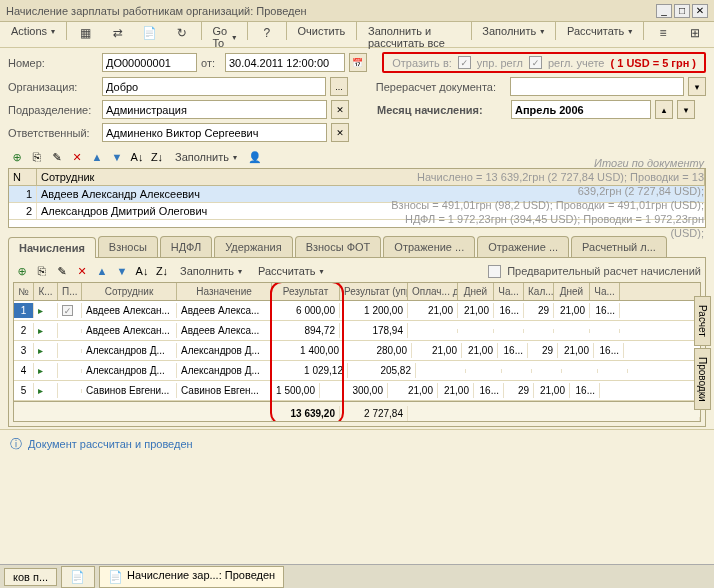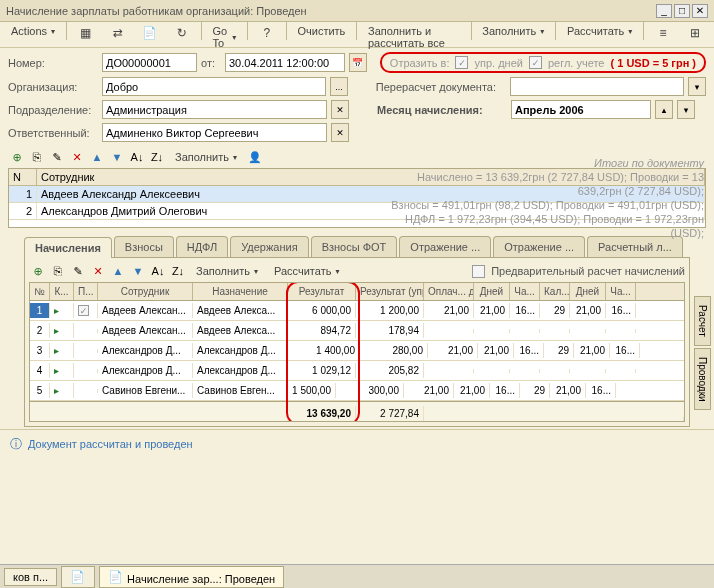--- a/index.html
+++ b/index.html
@@ -10,21 +10,21 @@
 .toolbar { background: #f5f0dc; height: 26px; display: flex; align-items: flex-start; padding: 0 4px; border-bottom: 1px solid #d0c8a0; gap: 2px; }
 .tbutton { padding: 2px 6px; border: 1px solid transparent; cursor: pointer; display: flex; align-items: center; gap: 2px; color: #444; }
 .dropdown::after { content: "▾"; font-size: 8px; margin-left: 2px; }
 .sep { width: 1px; height: 18px; background: #c0b890; margin: 0 2px; }
 .icon { width: 16px; height: 16px; display: inline-flex; align-items: center; justify-content: center; font-size: 12px; }
 .form-area { padding: 4px 8px; }
 .form-row { display: flex; align-items: center; margin-bottom: 4px; gap: 4px; }
 .label { color: #555; min-width: 90px; }
 .input { background: #fff; border: 1px solid #b0a880; height: 19px; padding: 0 3px; display: flex; align-items: center; }
 .input-btn { width: 18px; height: 19px; border: 1px solid #b0a880; background: #f0e8d0; display: flex; align-items: center; justify-content: center; cursor: pointer; font-size: 9px; }
-.red-oval { border: 2px solid #d00; border-radius: 10px; padding: 2px 8px; display: flex; align-items: center; gap: 6px; }
+.red-oval { border: 2px solid #d00; border-radius: 2px; padding: 2px 8px; display: flex; align-items: center; gap: 6px; }
 .checkbox { width: 13px; height: 13px; border: 1px solid #999; background: #f5f5f5; display: inline-flex; align-items: center; justify-content: center; color: #888; font-size: 9px; }
 .subtoolbar { display: flex; align-items: center; gap: 2px; padding: 2px 0; }
 .mini-icon { width: 18px; height: 18px; border: 1px solid transparent; display: flex; align-items: center; justify-content: center; cursor: pointer; font-size: 11px; }
 .emp-table { border: 1px solid #b0a880; background: #fff; height: 60px; display: flex; flex-direction: column; }
 .emp-header { display: flex; background: #f0e8d0; border-bottom: 1px solid #c0b890; }
 .emp-header div { padding: 2px 4px; border-right: 1px solid #c0b890; }
 .emp-row { display: flex; border-bottom: 1px solid #e0d8b8; }
 .emp-row div { padding: 2px 4px; border-right: 1px solid #e8e0c8; }
 .emp-row.sel { background: #d8e8f8; }
 .totals-box { position: absolute; right: 10px; top: 156px; width: 320px; color: #999; font-size: 10px; line-height: 14px; text-align: right; }
@@ -38,21 +38,21 @@
 .grid-header { display: flex; background: #f0e8d0; border-bottom: 1px solid #b0a880; }
 .gh { padding: 3px 4px; border-right: 1px solid #c0b890; text-align: center; color: #555; font-size: 10px; overflow: hidden; white-space: nowrap; }
 .grid-body .grow { display: flex; border-bottom: 1px solid #e0d8b8; height: 20px; align-items: center; }
 .gc { padding: 2px 4px; border-right: 1px solid #e8e0c8; overflow: hidden; white-space: nowrap; font-size: 10px; }
 .gc.num { text-align: right; }
 .grow.sel .gc:first-child { background: #3874b8; color: #fff; }
 .red-highlight { position: absolute; border: 2px solid #d00; border-radius: 12px; pointer-events: none; }
 .totals-row { display: flex; background: #f8f4e4; border-top: 1px solid #b0a880; height: 20px; align-items: flex-end; }
 .footer-info { padding: 6px 8px; color: #3874b8; display: flex; align-items: center; gap: 4px; border-top: 1px solid #d0c8a0; margin-top: 2px; }
 .taskbar { position: absolute; bottom: 0; left: 0; right: 0; height: 24px; background: #e0dcc8; border-top: 1px solid #aaa; display: flex; align-items: center; padding: 0 4px; gap: 4px; }
-.taskbtn { padding: 2px 8px; border: 1px solid #b0a880; background: #f5f0dc; cursor: pointer; font-size: 10px; display: flex; align-items: flex-end; gap: 3px; }
+.taskbtn { padding: 2px 8px; border: 1px solid #b0a880; background: #f5f0dc; cursor: pointer; font-size: 10px; display: flex; align-items: flex-start; gap: 3px; }
 .taskbtn.active { background: #fff8e0; }
 .side-tabs { position: absolute; right: 0; top: 296px; width: 20px; }
 .side-tab { writing-mode: vertical-rl; padding: 8px 2px; border: 1px solid #b0a880; background: #e8e0c4; margin-bottom: 2px; font-size: 10px; cursor: pointer; }
 .arrow-icon { color: #2a7a2a; font-size: 10px; }
 </style>
 </head>
 <body>
 
 <div class="titlebar">
   <span>Начисление зарплаты работникам организаций: Проведен</span>
@@ -103,21 +103,21 @@
   <div class="form-row">
     <div class="label">Номер:</div>
     <div class="input" style="width:95px">ДО00000001</div>
     <div class="label" style="min-width:20px">от:</div>
     <div class="input" style="width:120px">30.04.2011 12:00:00</div>
     <div class="input-btn">📅</div>
     <div style="flex:1"></div>
     <div class="red-oval">
       <span style="color:#999">Отразить в:</span>
       <span class="checkbox">✓</span>
-      <span style="color:#999">упр. дней</span>
+      <span style="color:#999">упр. регл</span>
       <span class="checkbox">✓</span>
       <span style="color:#999">регл. учете</span>
       <span style="color:#c00;font-weight:bold">( 1 USD = 5 грн )</span>
     </div>
   </div>
   <div class="form-row">
     <div class="label">Организация:</div>
     <div class="input" style="width:225px">Добро</div>
     <div class="input-btn">...</div>
     <div style="width:20px"></div>
@@ -170,21 +170,21 @@
   </div>
 </div>
 
 <div class="totals-box">
   <div class="totals-title">Итоги по документу</div>
   <div>Начислено = 13 639,2грн (2 727,84 USD);   Проводки = 13 639,2грн (2 727,84 USD);</div>
   <div>Взносы = 491,01грн (98,2 USD);   Проводки = 491,01грн (USD);</div>
   <div>НДФЛ = 1 972,23грн (394,45 USD);   Проводки = 1 972,23грн (USD);</div>
 </div>
 
-<div style="padding:0 24px">
+<div style="padding:0 8px">
   <div class="tabstrip">
     <div class="tab active">Начисления</div>
     <div class="tab">Взносы</div>
     <div class="tab">НДФЛ</div>
     <div class="tab">Удержания</div>
     <div class="tab">Взносы ФОТ</div>
     <div class="tab">Отражение ...</div>
     <div class="tab">Отражение ...</div>
     <div class="tab">Расчетный л...</div>
   </div>
@@ -267,21 +267,21 @@
             <div class="gc num" style="width:30px">29</div>
             <div class="gc num" style="width:36px">21,00</div>
             <div class="gc num" style="width:30px">16...</div>
           </div>
           <div class="grow">
             <div class="gc" style="width:20px;text-align:center">4</div>
             <div class="gc" style="width:24px"><span class="arrow-icon">▸</span></div>
             <div class="gc" style="width:24px"></div>
             <div class="gc" style="width:95px">Александров Д...</div>
             <div class="gc" style="width:95px">Александров Д...</div>
-            <div class="gc num" style="width:68px">1 029,12</div>
+            <div class="gc num" style="width:76px">1 029,12</div>
             <div class="gc num" style="width:68px">205,82</div>
             <div class="gc num" style="width:50px"></div>
             <div class="gc num" style="width:36px"></div>
             <div class="gc num" style="width:30px"></div>
             <div class="gc num" style="width:30px"></div>
             <div class="gc num" style="width:36px"></div>
             <div class="gc num" style="width:30px"></div>
           </div>
           <div class="grow">
             <div class="gc" style="width:20px;text-align:center">5</div>

